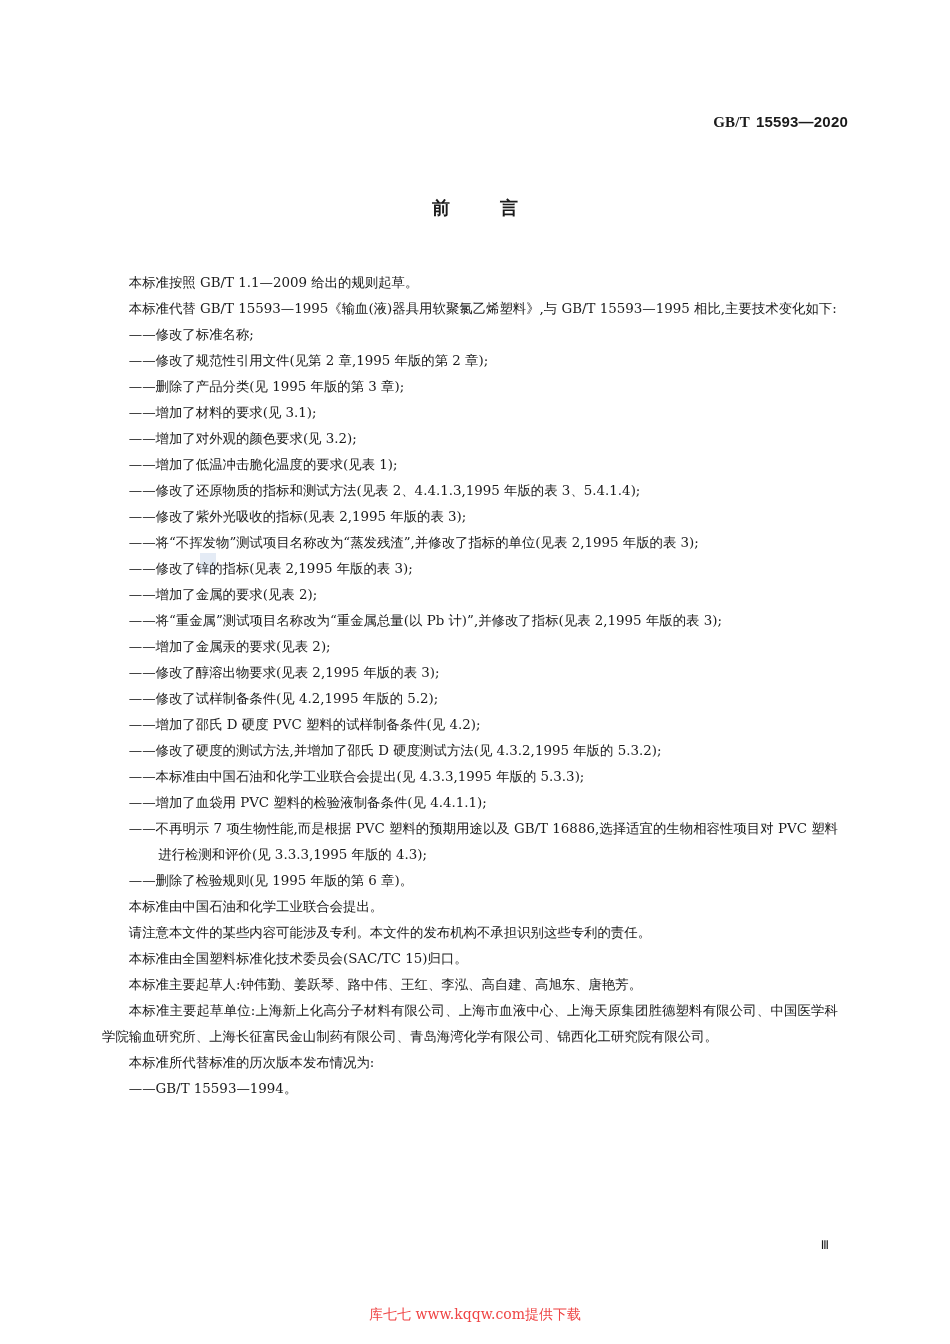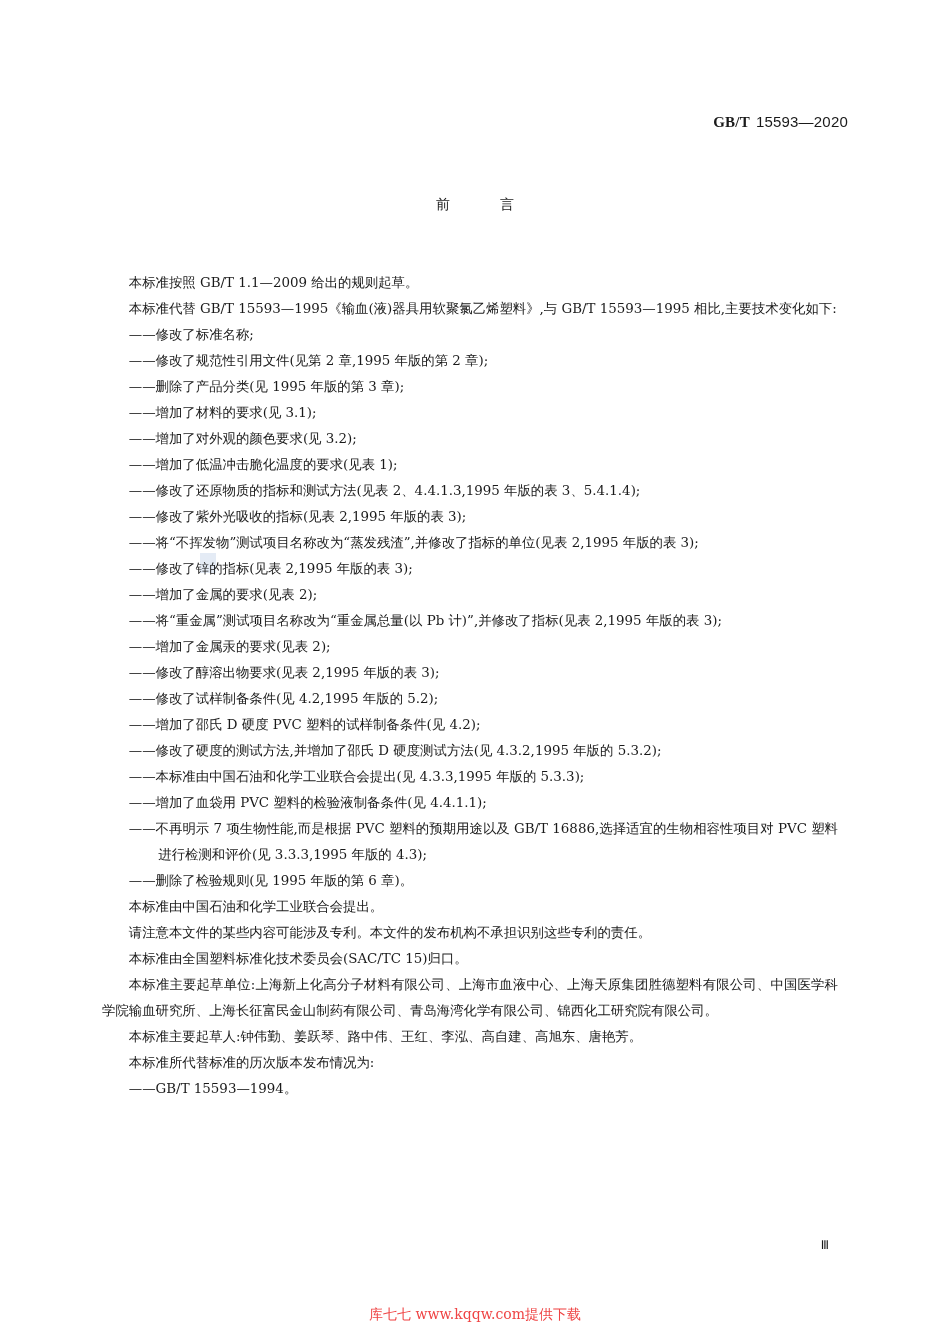--- a/index.html
+++ b/index.html
@@ -22,30 +22,31 @@
       font-size: 15px;
       letter-spacing: 0.2px;
     }
     .doc-code .prefix {
       font-family: "Liberation Serif", serif;
       font-weight: bold;
       margin-right: 6px;
     }
     .doc-code .num {
       font-family: "Liberation Sans", sans-serif;
+      font-weight: bold;
     }
     .title {
       position: absolute;
       top: 196px;
       left: 0;
       width: 950px;
       text-align: center;
       font-family: "DejaVu Sans", sans-serif;
-      font-weight: normal;
-      font-size: 14px;
+      font-weight: bold;
+      font-size: 18px;
       letter-spacing: 50px;
       padding-left: 50px;
       box-sizing: border-box;
     }
     .body-text {
       position: absolute;
       top: 270px;
       left: 102px;
       width: 736px;
       font-size: 13.4px;
@@ -123,21 +124,21 @@
   <p class="item">——增加了邵氏 D 硬度 PVC 塑料的试样制备条件(见 4.2);</p>
   <p class="item">——修改了硬度的测试方法,并增加了邵氏 D 硬度测试方法(见 4.3.2,1995 年版的 5.3.2);</p>
   <p class="item">——本标准由中国石油和化学工业联合会提出(见 4.3.3,1995 年版的 5.3.3);</p>
   <p class="item">——增加了血袋用 PVC 塑料的检验液制备条件(见 4.4.1.1);</p>
   <p class="item">——不再明示 7 项生物性能,而是根据 PVC 塑料的预期用途以及 GB/T 16886,选择适宜的生物相容性项目对 PVC 塑料进行检测和评价(见 3.3.3,1995 年版的 4.3);</p>
   <p class="item">——删除了检验规则(见 1995 年版的第 6 章)。</p>
 
   <p class="para">本标准由中国石油和化学工业联合会提出。</p>
   <p class="para">请注意本文件的某些内容可能涉及专利。本文件的发布机构不承担识别这些专利的责任。</p>
   <p class="para">本标准由全国塑料标准化技术委员会(SAC/TC 15)归口。</p>
+  <p class="para">本标准主要起草人:钟伟勤、姜跃琴、路中伟、王红、李泓、高自建、高旭东、唐艳芳。</p>
   <p class="para">本标准主要起草单位:上海新上化高分子材料有限公司、上海市血液中心、上海天原集团胜德塑料有限公司、中国医学科学院输血研究所、上海长征富民金山制药有限公司、青岛海湾化学有限公司、锦西化工研究院有限公司。</p>
-  <p class="para">本标准主要起草人:钟伟勤、姜跃琴、路中伟、王红、李泓、高自建、高旭东、唐艳芳。</p>
   <p class="para">本标准所代替标准的历次版本发布情况为:</p>
   <p class="item">——GB/T 15593—1994。</p>
 </div>
 
 <div class="page-number">Ⅲ</div>
 
 <div class="footer-watermark">库七七 www.kqqw.com提供下载</div>
 
 </body></html>

